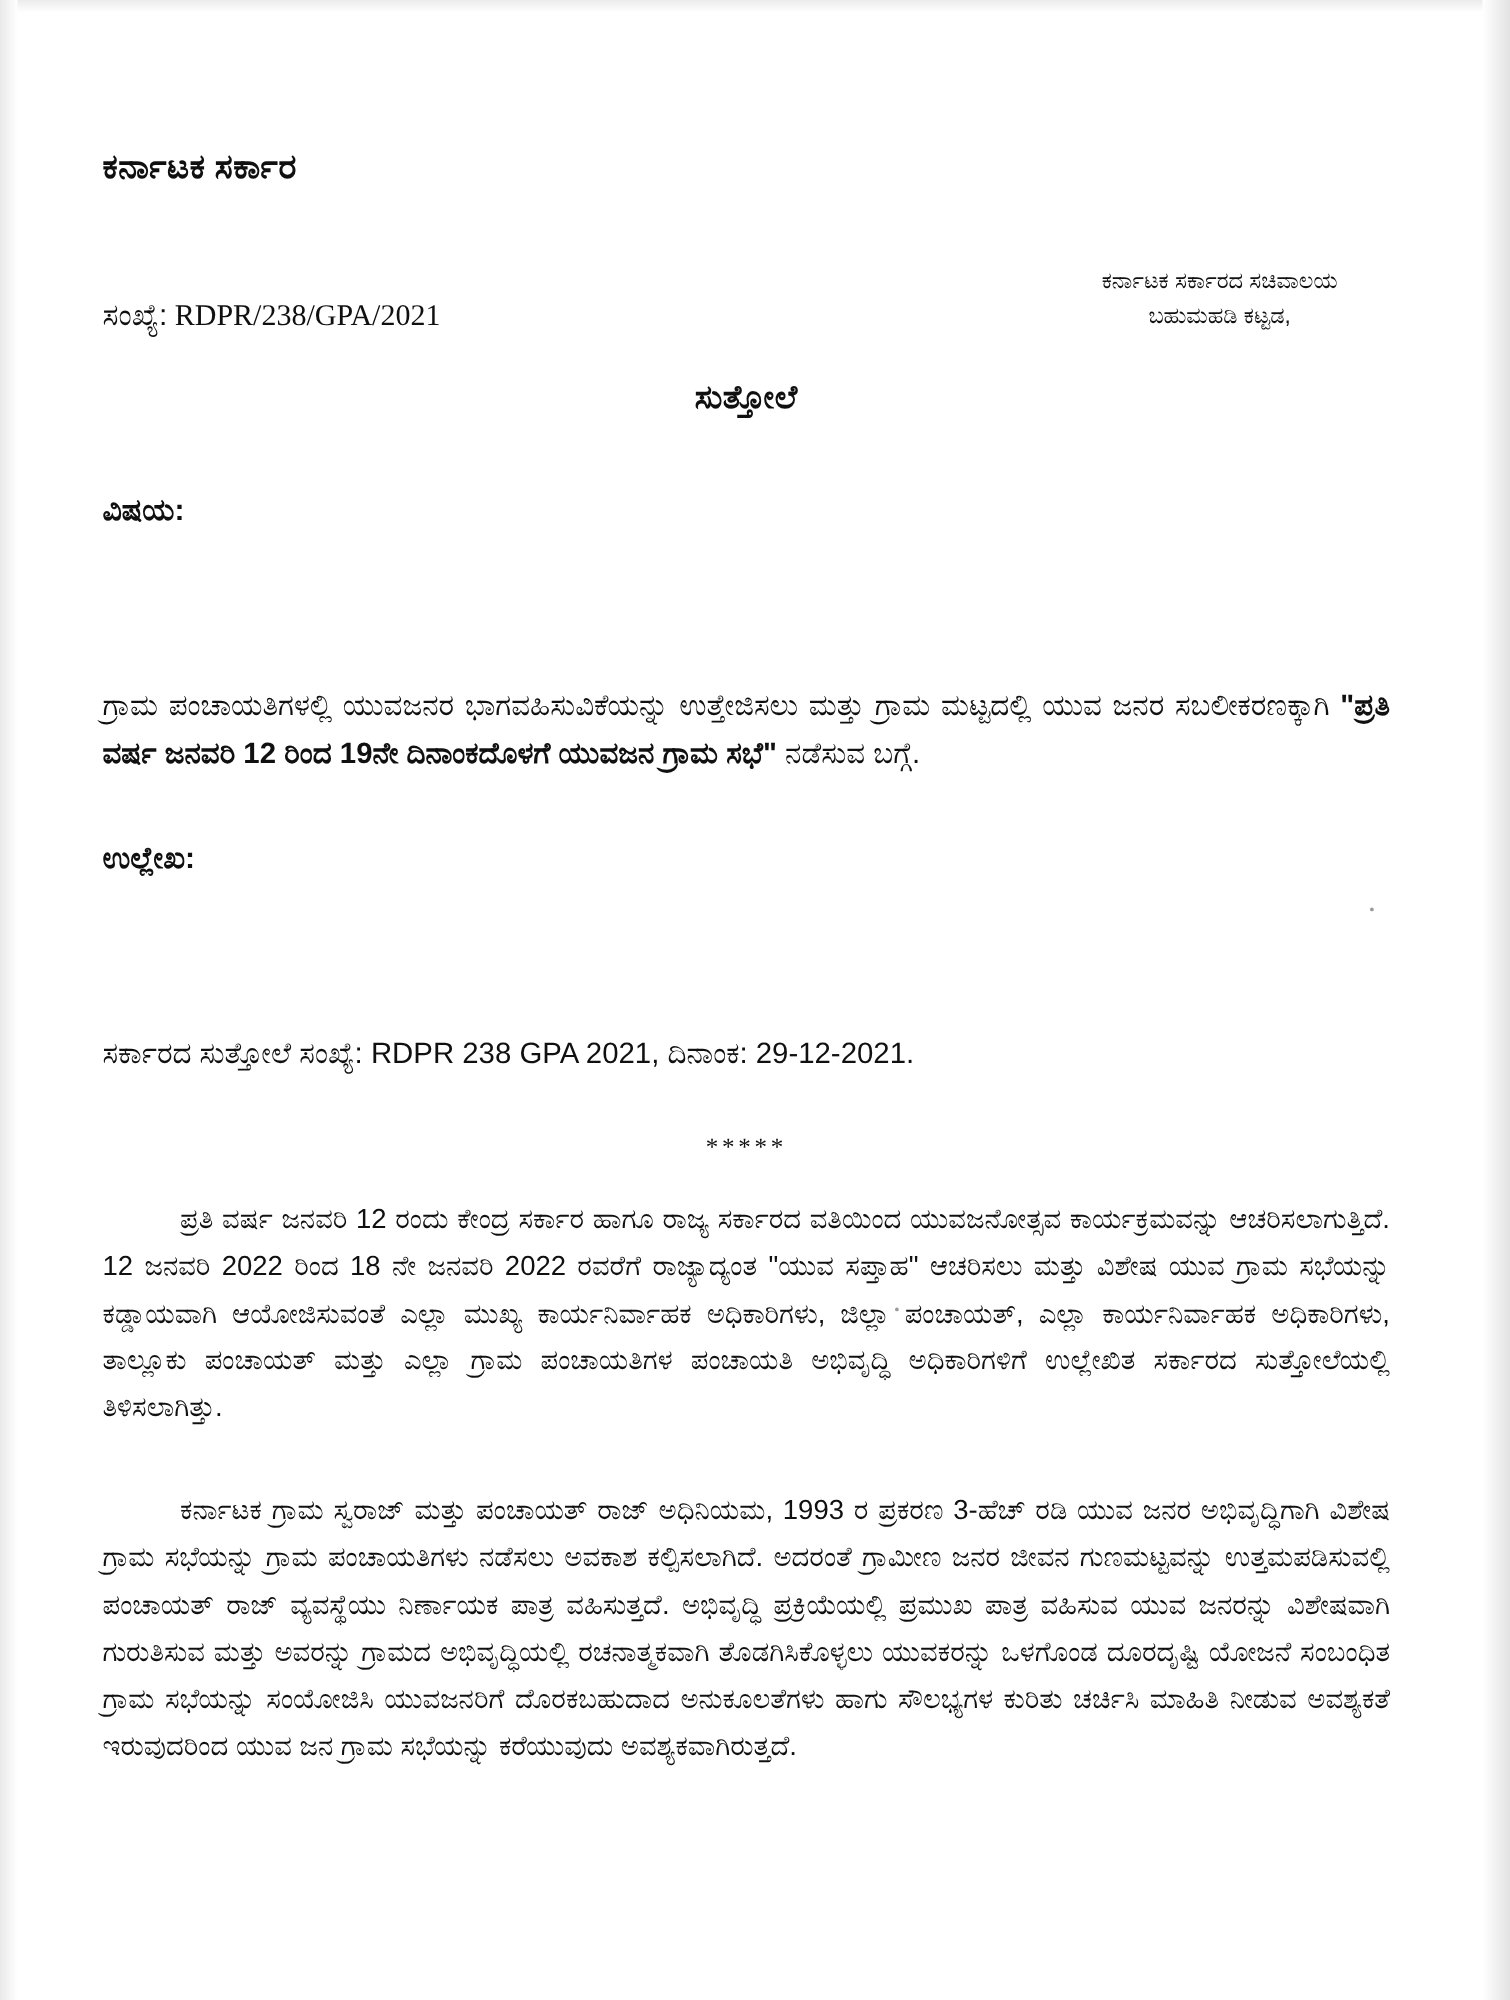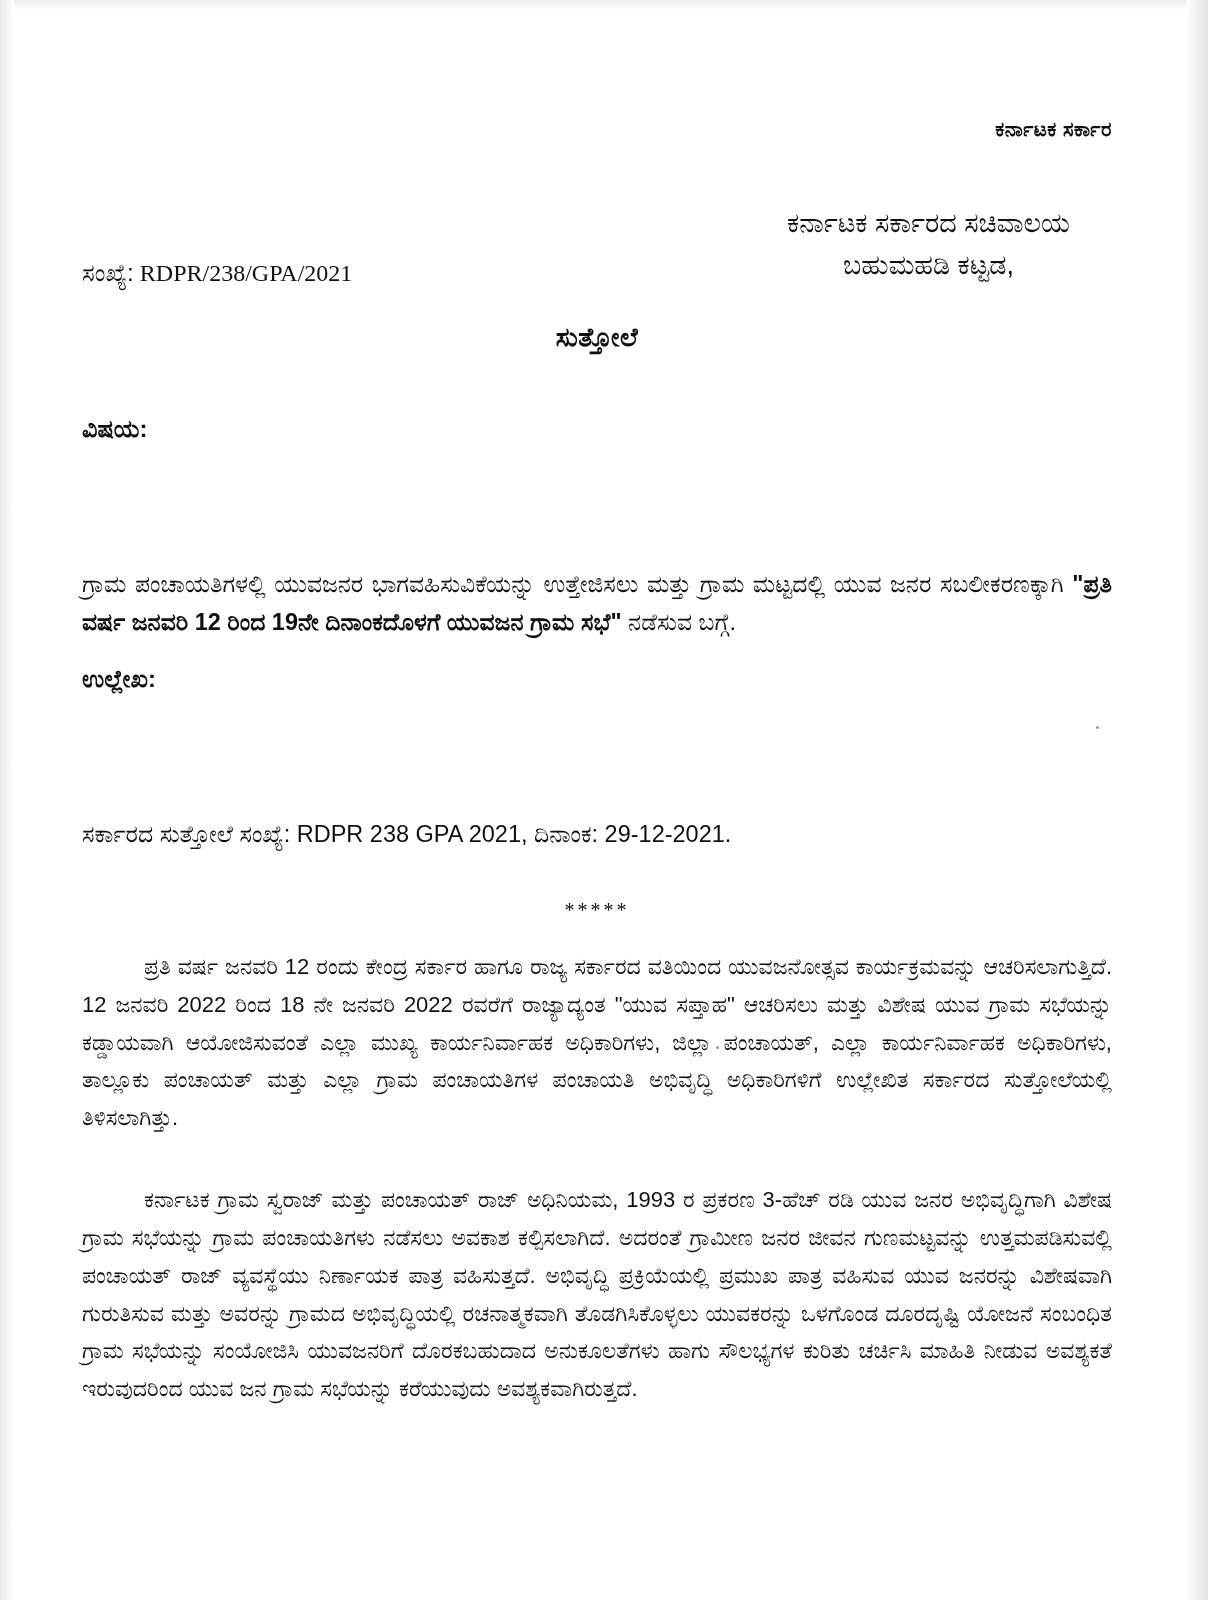--- a/index.html
+++ b/index.html
@@ -44,67 +44,67 @@
     background: linear-gradient(to bottom, #ececec, #ffffff);
     pointer-events: none;
   }
   .content {
     position: relative;
     padding: 0 96px 0 82px;
     color: #101010;
   }
 
   .title-govt {
-    text-align: right;
-    font-size: 20px;
+    text-align: left;
+    font-size: 27px;
     letter-spacing: 0.5px;
     margin-top: 118px;
-    font-family: Liberation Sans, sans-serif;
+    font-family: Liberation Serif, serif;
     font-weight: 600;
   }
 
   .meta-row {
     display: flex;
     justify-content: space-between;
     align-items: flex-end;
     margin-top: 62px;
   }
   .ref-no {
     font-size: 24px;
     white-space: nowrap;
     padding-top: 10px;
     font-family: "Liberation Serif", serif;
   }
   .ref-no .kn-label {
     font-family: "Liberation Sans", sans-serif;
   }
   .addr {
     text-align: center;
-    font-size: 27px;
+    font-size: 18px;
     line-height: 1.55;
     font-family: "Liberation Sans", sans-serif;
     margin-right: 42px;
   }
 
   .doc-type {
     text-align: center;
     font-size: 26px;
     font-family: "Liberation Sans", sans-serif;
     font-weight: 700;
     margin-top: 35px;
     letter-spacing: 0.5px;
   }
 
   .field-block {
     display: flex;
     margin-top: 62px;
     flex-direction: column;
   }
   .field-block.second {
-    margin-top: 24px;
+    margin-top: 52px;
     justify-content: center;
   }
   .field-label {
     width: 150px;
     flex: 0 0 150px;
     font-size: 24px;
     font-weight: 700;
     font-family: "Liberation Sans", sans-serif;
   }
   .field-value {

